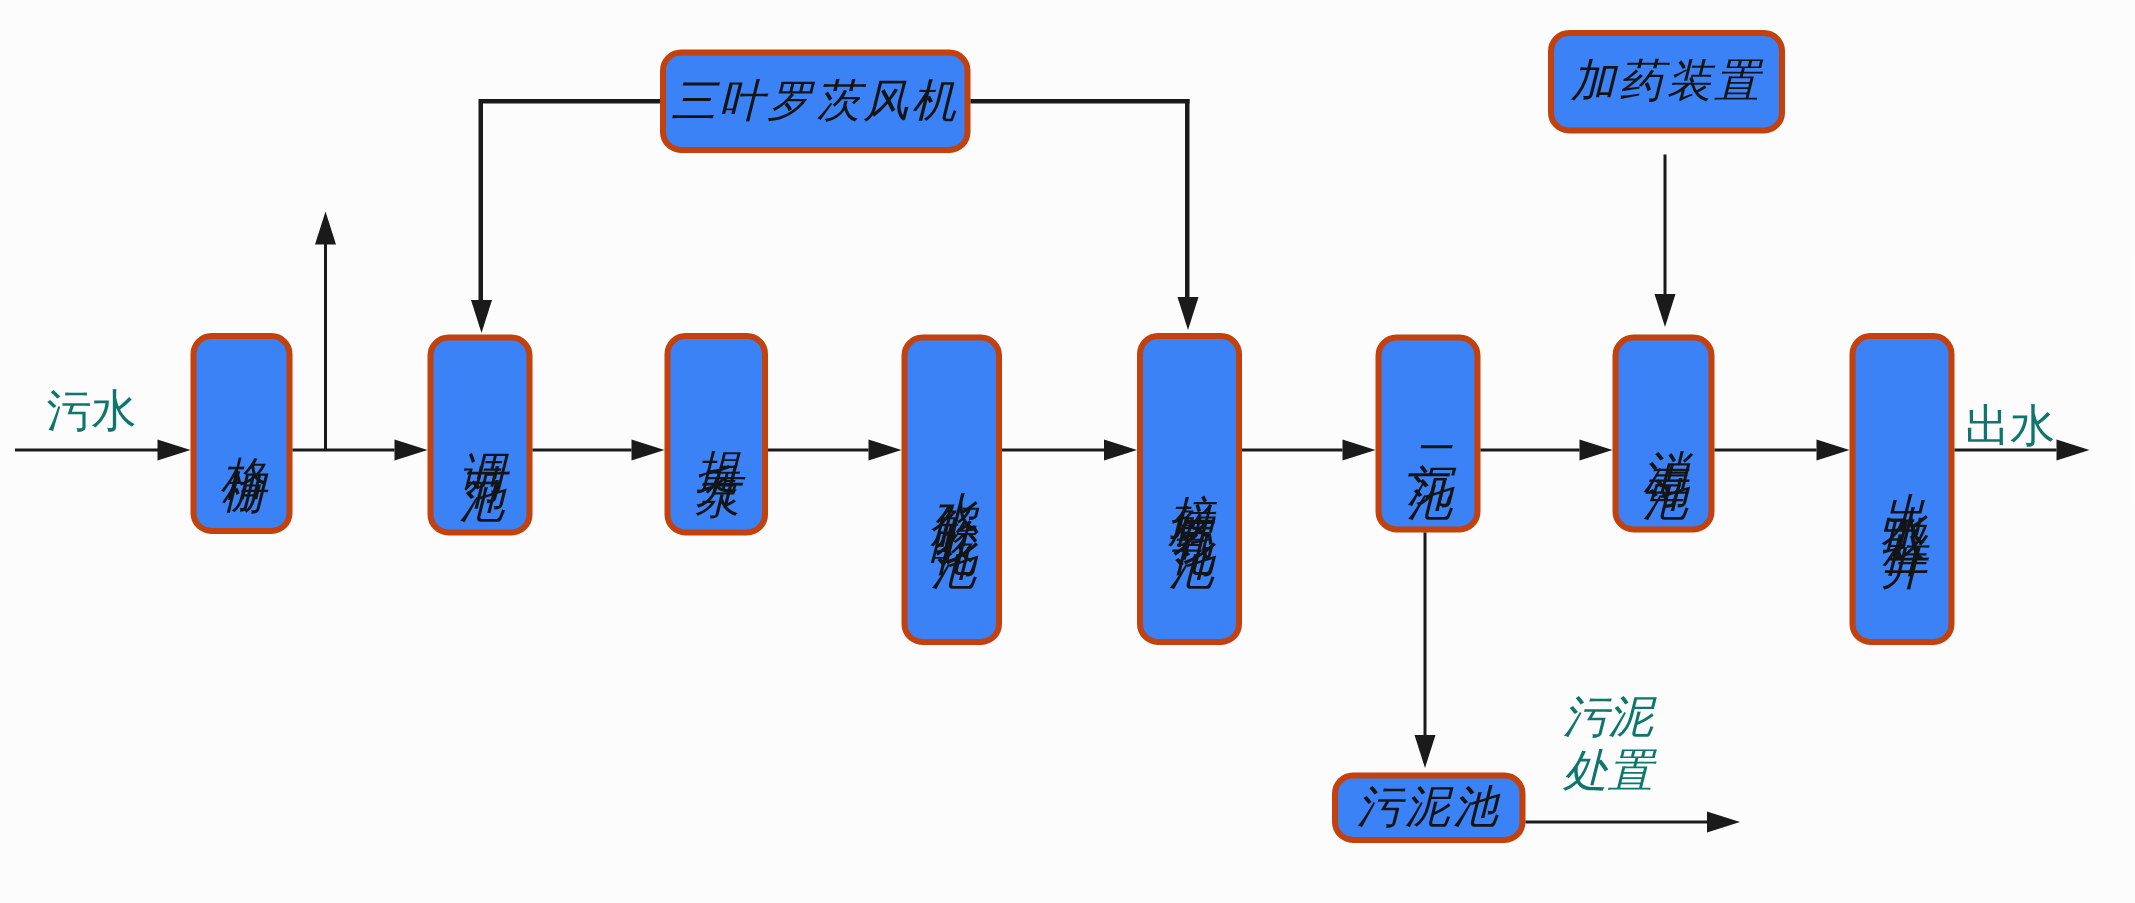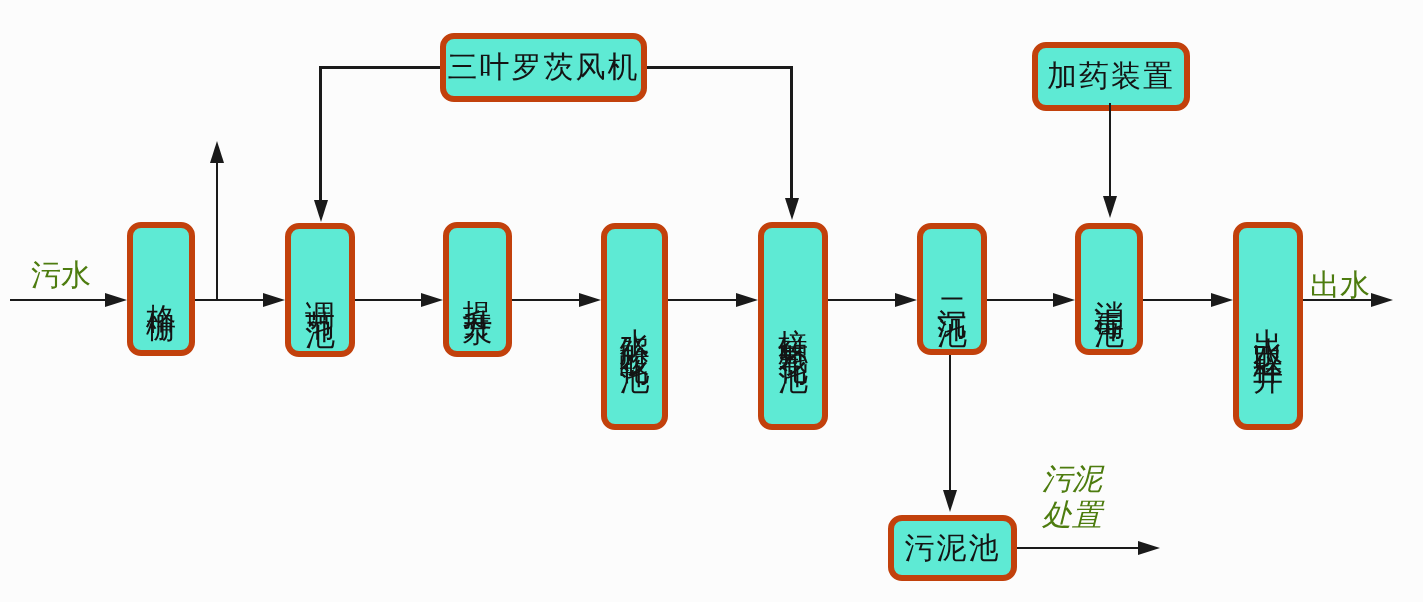--- a/index.html
+++ b/index.html
@@ -9,44 +9,45 @@
   }
   #canvas{
     position:relative;
     width:1423px;height:602px;
     background:#fcfcfc;
     overflow:hidden;
     color:#141414;
   }
   .node{
     position:absolute;
-    background:#5eead4;
-    border:6px solid #c2410c;
+    background:#3b82f6;
+    border:4px solid #c2410c;
     border-radius:14px;
     display:flex;
     align-items:center;
     justify-content:center;
     box-sizing:border-box;
     font-size:30px;
     color:#141414;
+    font-style:italic;
   }
   .node .vtext{
     writing-mode:vertical-lr;
     text-orientation:upright;
     letter-spacing:9px;
     line-height:1;
   }
   .node .htext{
     letter-spacing:2px;
     white-space:nowrap;
   }
   .freelabel{
     position:absolute;
     font-size:30px;
-    color:#4d7c0f;
+    color:#0f766e;
     white-space:pre-line;
     line-height:36px;
     text-align:center;
   }
   .hline{position:absolute;height:2px;background:#1a1a1a;}
   .vline{position:absolute;width:2px;background:#1a1a1a;}
   .thick{height:3px;}
   .vthick{width:3px;}
   .arr{position:absolute;width:0;height:0;}
   .arr.right{border-top:7px solid transparent;border-bottom:7px solid transparent;border-left:22px solid #1a1a1a;}
@@ -92,25 +93,25 @@
   </div>
 
   <div class="node" style="left:1233px;top:222px;width:70px;height:208px;">
     <span class="vtext">出水取样井</span>
   </div>
 
   <div class="node" style="left:440px;top:33px;width:207px;height:69px;">
     <span class="htext">三叶罗茨风机</span>
   </div>
 
-  <div class="node" style="left:1032px;top:42px;width:158px;height:69px;">
+  <div class="node" style="left:1032px;top:20px;width:158px;height:69px;">
     <span class="htext">加药装置</span>
   </div>
 
-  <div class="node" style="left:888px;top:515px;width:129px;height:66px;justify-content:center;">
+  <div class="node" style="left:888px;top:515px;width:129px;height:47px;justify-content:center;">
     <span class="htext">污泥池</span>
   </div>
 
   <div class="hline" style="left:10px;top:299px;width:97px;"></div>
   <div class="arr right" style="left:105px;top:293px;"></div>
 
   <div class="hline" style="left:195px;top:299px;width:68px;"></div>
   <div class="arr right" style="left:263px;top:293px;"></div>
 
   <div class="hline" style="left:355px;top:299px;width:66px;"></div>

